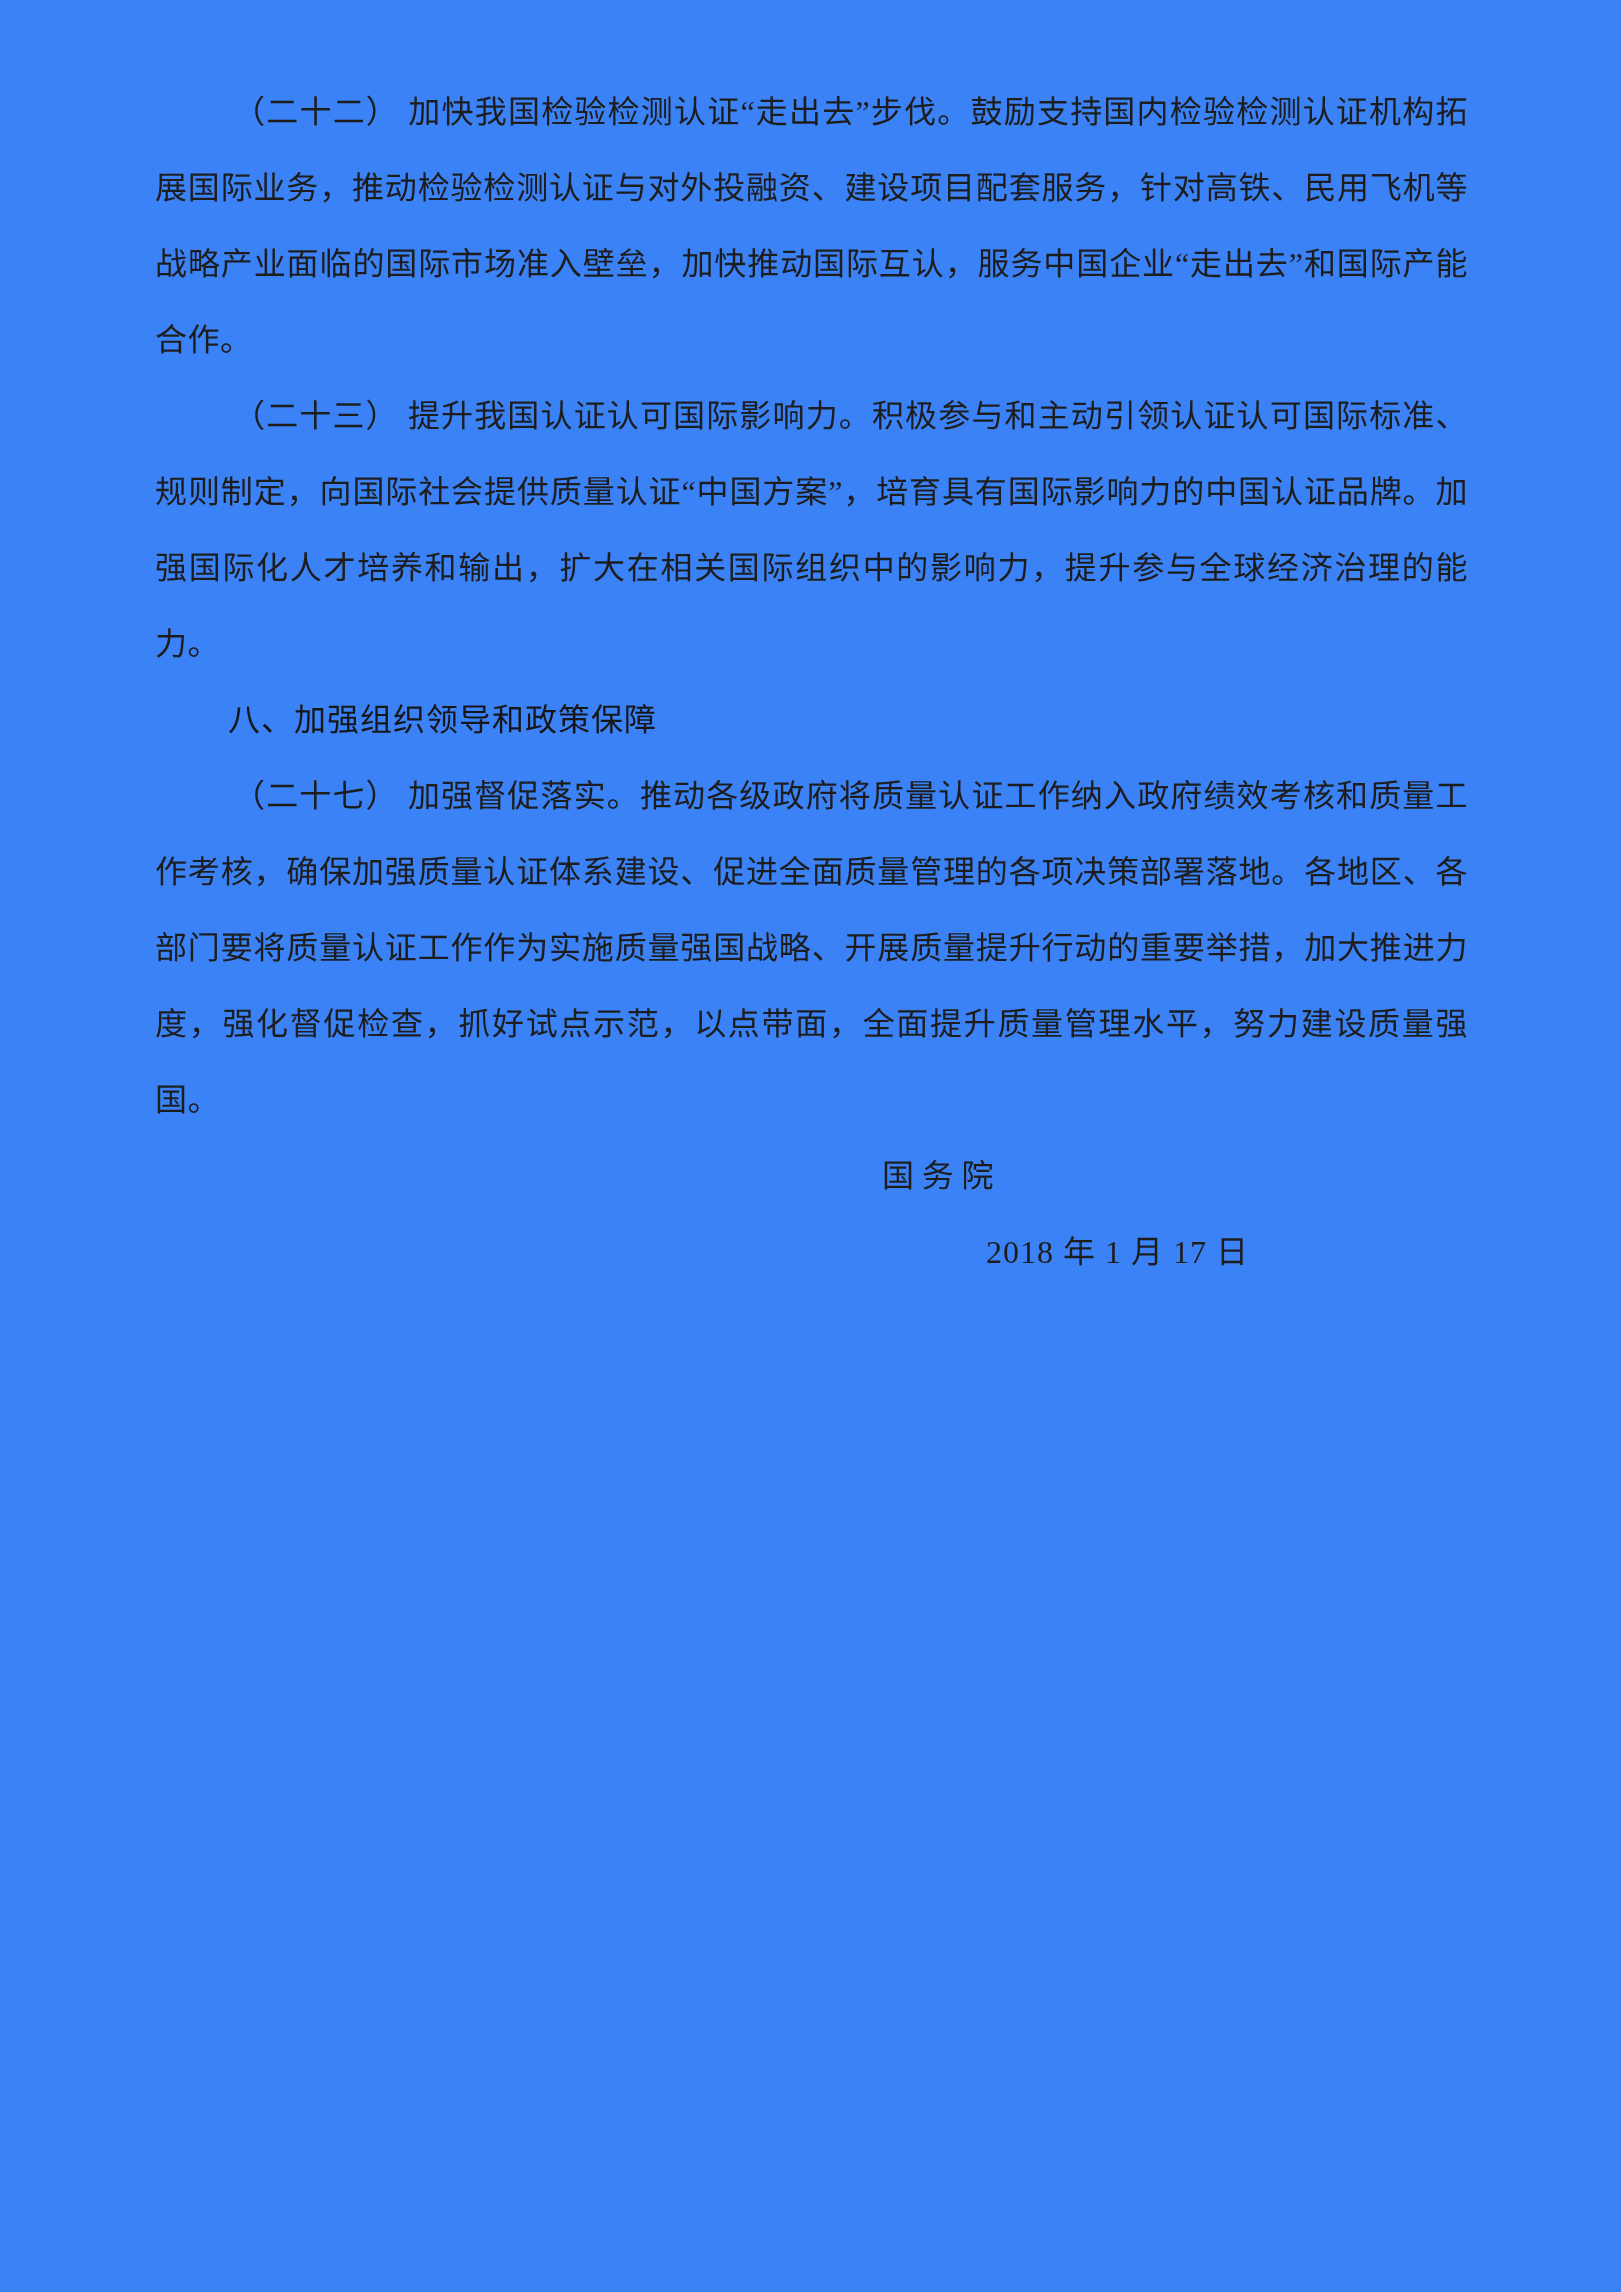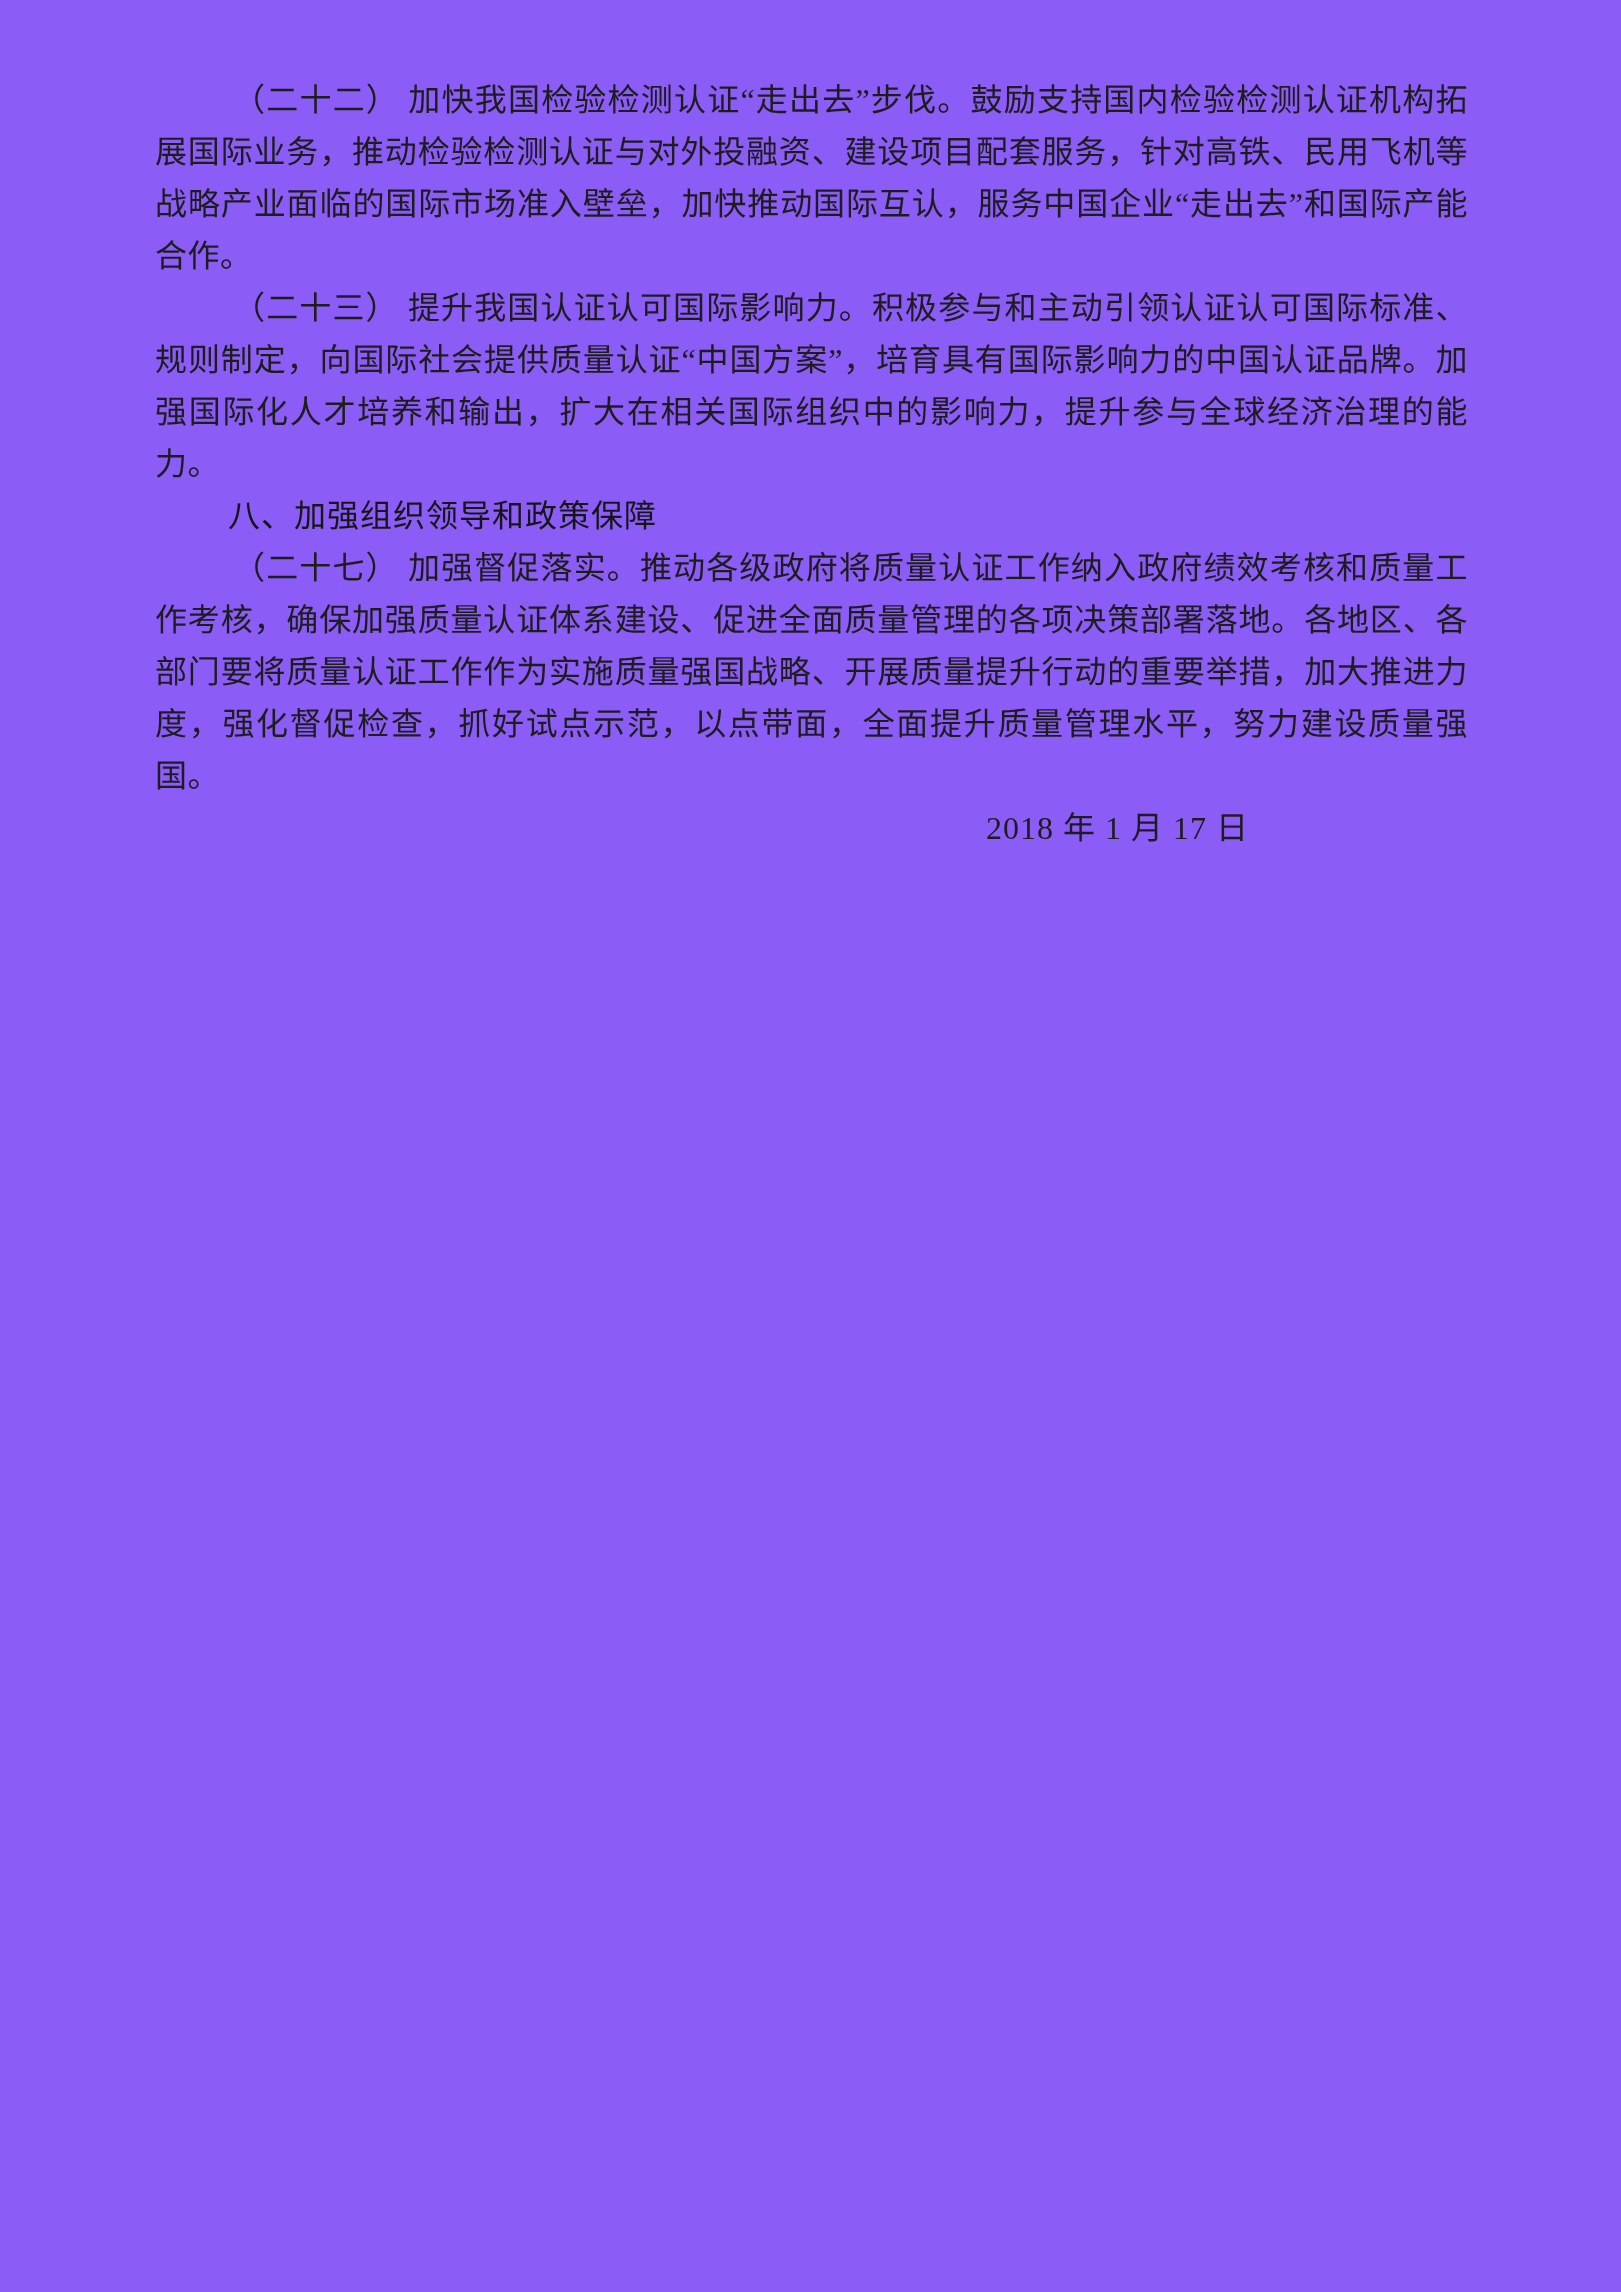--- a/index.html
+++ b/index.html
@@ -5,26 +5,26 @@
   html, body {
     margin: 0;
     padding: 0;
     background: #ffffff;
   }
   .page {
     position: relative;
     width: 1621px;
     height: 2293px;
     margin: 0 auto;
-    background: #8b5cf6;
+    background: #3b82f6;
     box-sizing: border-box;
     padding: 74px 153px 0 155px;
     font-family: "Liberation Serif", "DejaVu Serif", serif;
     font-size: 32px;
-    line-height: 52px;
+    line-height: 76px;
     letter-spacing: 0.5px;
     color: #1d1d1d;
     overflow: hidden;
   }
   .para {
     margin: 0;
     text-align: justify;
     text-indent: 78px;
     word-break: break-all;
   }
@@ -57,16 +57,17 @@
 
   <p class="para">（二十三） 提升我国认证认可国际影响力。积极参与和主动引领认证认可国际标准、规则制定，向国际社会提供质量认证“中国方案”，培育具有国际影响力的中国认证品牌。加强国际化人才培养和输出，扩大在相关国际组织中的影响力，提升参与全球经济治理的能力。</p>
 
   <p class="heading">八、加强组织领导和政策保障</p>
 
 
 
 
   <p class="para">（二十七） 加强督促落实。推动各级政府将质量认证工作纳入政府绩效考核和质量工作考核，确保加强质量认证体系建设、促进全面质量管理的各项决策部署落地。各地区、各部门要将质量认证工作作为实施质量强国战略、开展质量提升行动的重要举措，加大推进力度，强化督促检查，抓好试点示范，以点带面，全面提升质量管理水平，努力建设质量强国。</p>
 
+  <p class="signature-line">国务院</p>
 
   <p class="date-line">2018 年 1 月 17 日</p>
 </div>
 
 
 </body></html>

